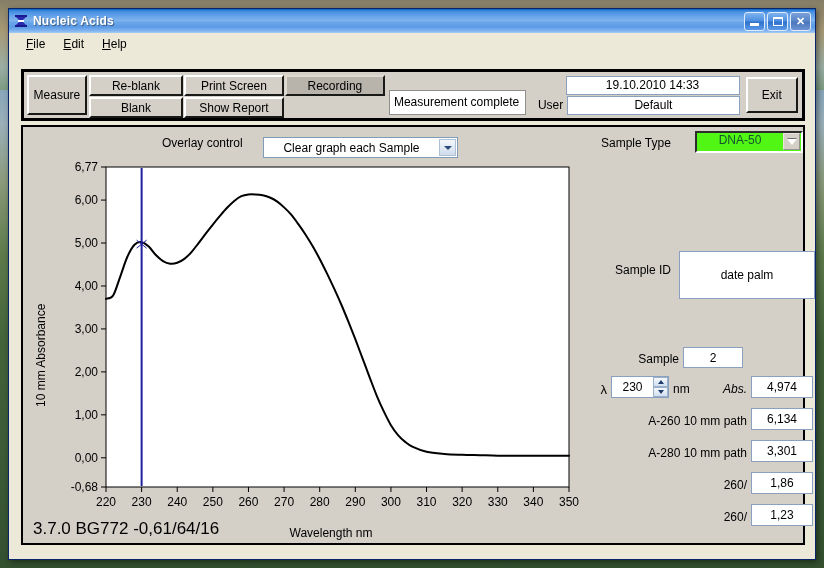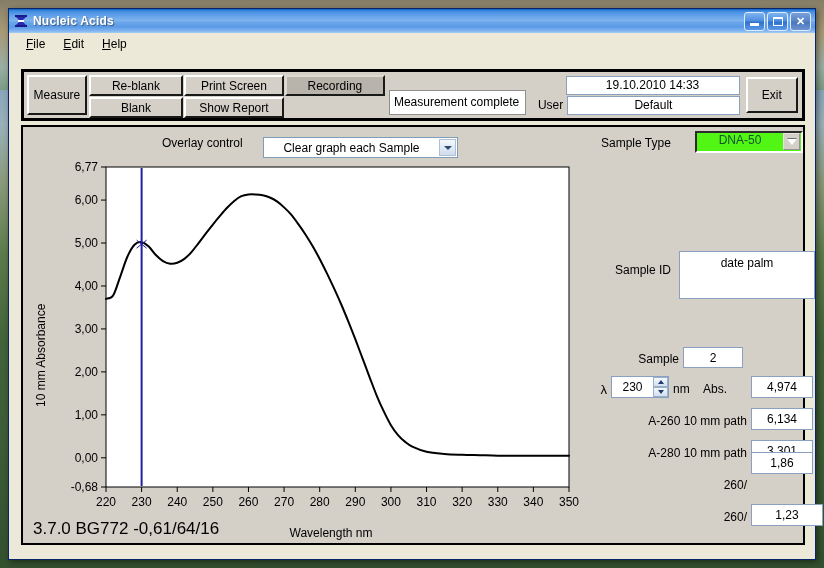--- a/index.html
+++ b/index.html
@@ -311,21 +311,21 @@
     position: absolute;
     background: #fff;
     border: 1px solid #8aa0c0;
     box-sizing: border-box;
     font-size: 12px; color: #000;
     display: flex; align-items: center; justify-content: center;
   }
   #sampleid-label { left: 570px; top: 136px; width: 78px; }
   #sampleid-field {
     left: 656px; top: 124px; width: 136px; height: 48px;
-    align-items: flex-start; padding-top: 4px;
+    align-items: flex-start; padding-top: 16px;
   }
   #sample-label { left: 596px; top: 225px; width: 60px; }
   #sample-field { left: 660px; top: 220px; width: 60px; height: 21px; }
 
   #lambda-symbol { left: 572px; top: 255px; width: 12px; font-size: 13px; }
   #lambda-spin {
     position: absolute; left: 588px; top: 249px;
     width: 58px; height: 22px;
     background: #fff; border: 1px solid #8aa0c0;
     box-sizing: border-box;
@@ -351,31 +351,31 @@
     border-right: 3px solid transparent;
     border-bottom: 4px solid #1f3d6b;
   }
   .spin-b.dn::after {
     content: "";
     border-left: 3px solid transparent;
     border-right: 3px solid transparent;
     border-top: 4px solid #1f3d6b;
   }
   #nm-label { left: 650px; top: 255px; width: 24px; text-align: left; }
-  #abs-label { left: 664px; top: 255px; width: 40px; }
+  #abs-label { left: 684px; top: 255px; width: 40px; font-style: italic; }
   #abs-field { left: 728px; top: 249px; width: 62px; height: 22px; }
 
   #a260-label { left: 596px; top: 287px; width: 128px; }
   #a260-field { left: 728px; top: 281px; width: 62px; height: 22px; }
   #a280-label { left: 596px; top: 319px; width: 128px; }
   #a280-field { left: 728px; top: 313px; width: 62px; height: 22px; }
   #r1-label { left: 640px; top: 351px; width: 84px; }
-  #r1-field { left: 728px; top: 325px; width: 62px; height: 22px; }
+  #r1-field { left: 728px; top: 345px; width: 62px; height: 22px; }
   #r2-label { left: 640px; top: 383px; width: 84px; }
-  #r2-field { left: 728px; top: 377px; width: 72px; height: 22px; }
+  #r2-field { left: 728px; top: 377px; width: 62px; height: 22px; }
 </style>
 </head>
 <body>
 
 <div id="desktop"></div>
 
 <div id="window">
 
   <div id="titlebar">
     <div id="winicon">

